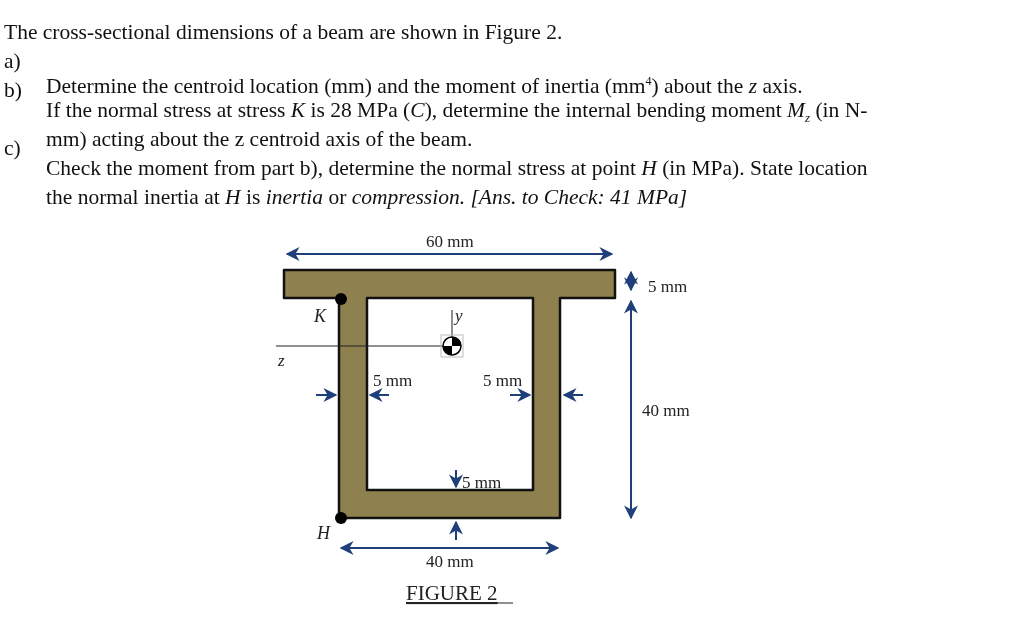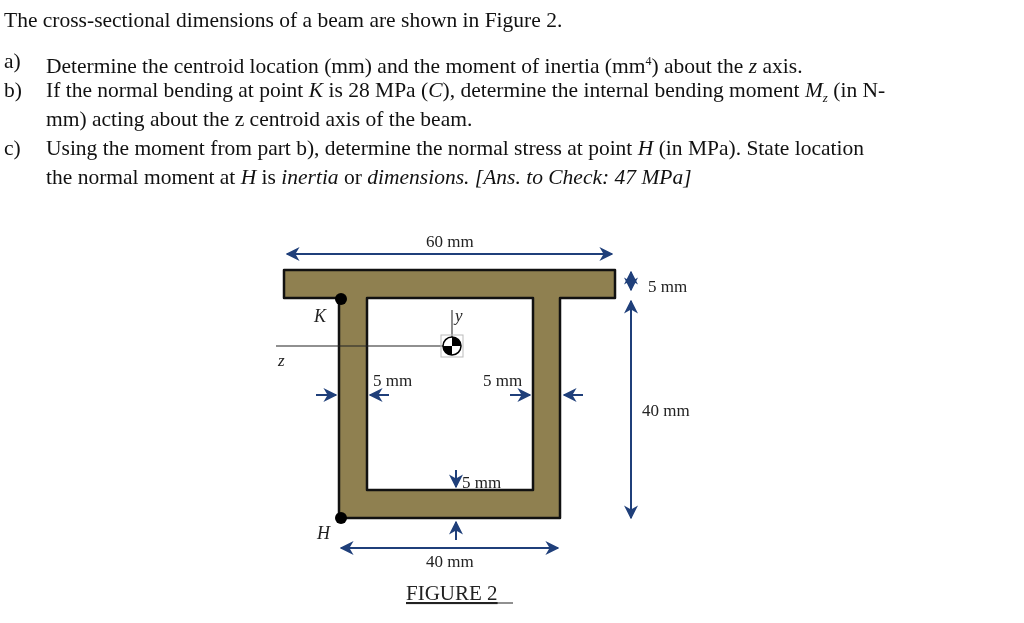--- a/index.html
+++ b/index.html
@@ -1,51 +1,51 @@
 <!DOCTYPE html>
 <html><head>
 <meta charset="utf-8">
 <style>
   html,body{margin:0;padding:0;background:#ffffff;}
   body{width:1024px;height:623px;position:relative;overflow:hidden;font-family:"Liberation Serif","DejaVu Serif",serif;color:#111;}
   .line{position:absolute;left:4px;font-size:21.5px;line-height:29px;white-space:nowrap;}
   .lbl{position:absolute;width:36px;}
-  .txt{position:absolute;left:42px;}
+  .txt{position:absolute;left:42px;margin-top:20px;}
   i{font-style:italic;}
   sup{font-size:12px;vertical-align:8px;}
   sub{font-size:13px;}
   #fig{position:absolute;left:0;top:0;}
   .svgtxt{font-family:"Liberation Serif","DejaVu Serif",serif;fill:#222;}
 </style>
 </head>
 <body>
 
-<div class="line" style="top:6px;">
+<div class="line" style="top:18px;">
   <span>The cross-sectional dimensions of a beam are shown in Figure 2.</span>
 </div>
 
 <div class="line" style="top:47px;width:1020px;">
   <span class="lbl">a)</span>
   <span class="txt"><span>Determine the centroid location (mm) and the moment of inertia (mm</span><sup>4</sup><span>) about the </span><i>z</i><span> axis.</span></span>
 </div>
 
 <div class="line" style="top:76px;width:1020px;">
   <span class="lbl">b)</span>
-  <span class="txt"><span>If the normal bending at point </span><i>K</i><span> is 28 MPa (</span><i>C</i><span>), determine the internal bending moment </span><i>M</i><sub><i>z</i></sub><span> (in N-</span></span>
+  <span class="txt"><span>If the normal stress at stress </span><i>K</i><span> is 28 MPa (</span><i>C</i><span>), determine the internal bending moment </span><i>M</i><sub><i>z</i></sub><span> (in N-</span></span>
 </div>
 <div class="line" style="top:105px;">
   <span class="txt">mm) acting about the z centroid axis of the beam.</span>
 </div>
 
 <div class="line" style="top:134px;width:1020px;">
   <span class="lbl">c)</span>
-  <span class="txt"><span>Using the moment from part b), determine the normal stress at point </span><i>H</i><span> (in MPa). State location</span></span>
+  <span class="txt"><span>Check the moment from part b), determine the normal stress at point </span><i>H</i><span> (in MPa). State location</span></span>
 </div>
 <div class="line" style="top:163px;">
-  <span class="txt"><span>the normal moment at </span><i>H</i><span> is </span><i>inertia</i><span> or </span><i>dimensions</i><i>. [Ans. to Check: 47 MPa]</i></span>
+  <span class="txt"><span>the normal inertia at </span><i>H</i><span> is </span><i>inertia</i><span> or </span><i>compression</i><i>. [Ans. to Check: 41 MPa]</i></span>
 </div>
 
 <svg id="fig" width="1024" height="623" viewBox="0 0 1024 623">
   <defs>
     <marker id="ah" viewBox="0 0 10 10" refX="9" refY="5" markerWidth="7" markerHeight="7" orient="auto-start-reverse">
       <path d="M0,0 L10,5 L0,10 L3,5 z" fill="#1f3f7a"></path>
     </marker>
   </defs>
 
   <path d="M284,270 L615,270 L615,298 L560,298 L560,518 L339,518 L339,298 L284,298 Z M367,298 L367,490 L533,490 L533,298 Z" fill="#8f8050" fill-rule="evenodd" stroke="#111" stroke-width="2.5" stroke-linejoin="round"></path>

